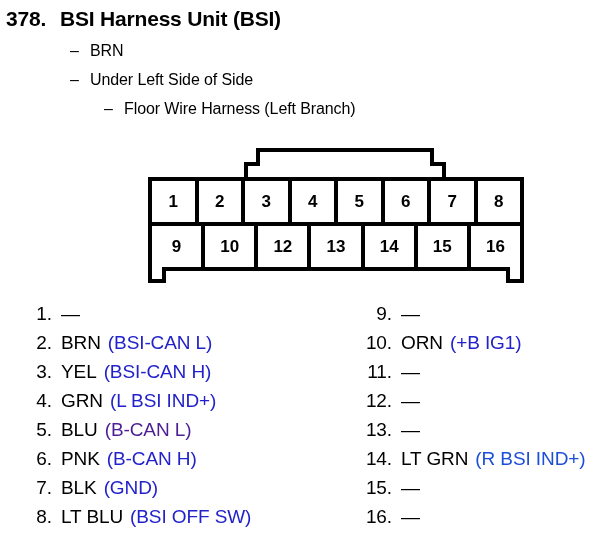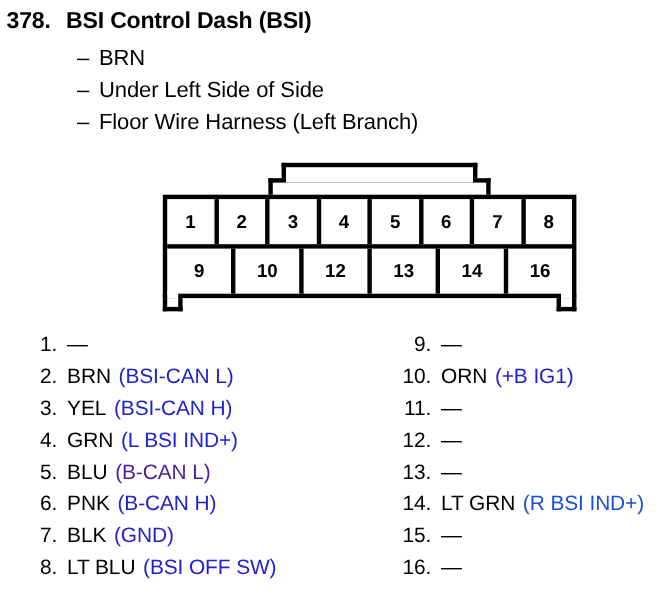--- a/index.html
+++ b/index.html
@@ -39,31 +39,31 @@
   }
   .entry-title {
     font-size: 21px;
     font-weight: bold;
     margin-left: 14px;
     letter-spacing: -0.2px;
   }
   .subline {
     position: absolute;
     left: 70px;
-    font-size: 20px;
+    font-size: 16px;
     white-space: nowrap;
     letter-spacing: -0.1px;
   }
   .subline .dash {
     display: inline-block;
     width: 20px;
   }
   #subline-0 { top: 42px; }
   #subline-1 { top: 71px; }
-  #subline-2 { top: 100px; }
+  #subline-2 { top: 100px; margin-left: 34px; }
 
   
   #connector {
     position: absolute;
     left: 146px;
     top: 148px;
     width: 380px;
     height: 140px;
   }
   
@@ -196,21 +196,21 @@
   .pin-empty {
     margin-left: 9px;
   }
 </style>
 </head>
 <body>
 
 <div id="header">
   <div class="title-row">
     <span class="entry-number">378.</span>
-    <span class="entry-title">BSI Control Dash (BSI)</span>
+    <span class="entry-title">BSI Harness Unit (BSI)</span>
   </div>
 
   <div class="subline" id="subline-0">
     <span class="dash">–</span><span>BRN</span>
   </div>
   <div class="subline" id="subline-1">
     <span class="dash">–</span><span>Under Left Side of Side</span>
   </div>
   <div class="subline" id="subline-2">
     <span class="dash">–</span><span>Floor Wire Harness (Left Branch)</span>
@@ -236,20 +236,21 @@
         <div class="pin-cell">6</div>
         <div class="pin-cell">7</div>
         <div class="pin-cell">8</div>
       </div>
       <div class="pin-row row-bottom">
         <div class="pin-cell">9</div>
         <div class="pin-cell">10</div>
         <div class="pin-cell">12</div>
         <div class="pin-cell">13</div>
         <div class="pin-cell">14</div>
+        <div class="pin-cell">15</div>
         <div class="pin-cell">16</div>
       </div>
     </div>
 
     <div class="foot-mask foot-mask-left"></div>
     <div class="foot-mask foot-mask-right"></div>
   </div>
 </div>
 
 <div id="pin-list">

